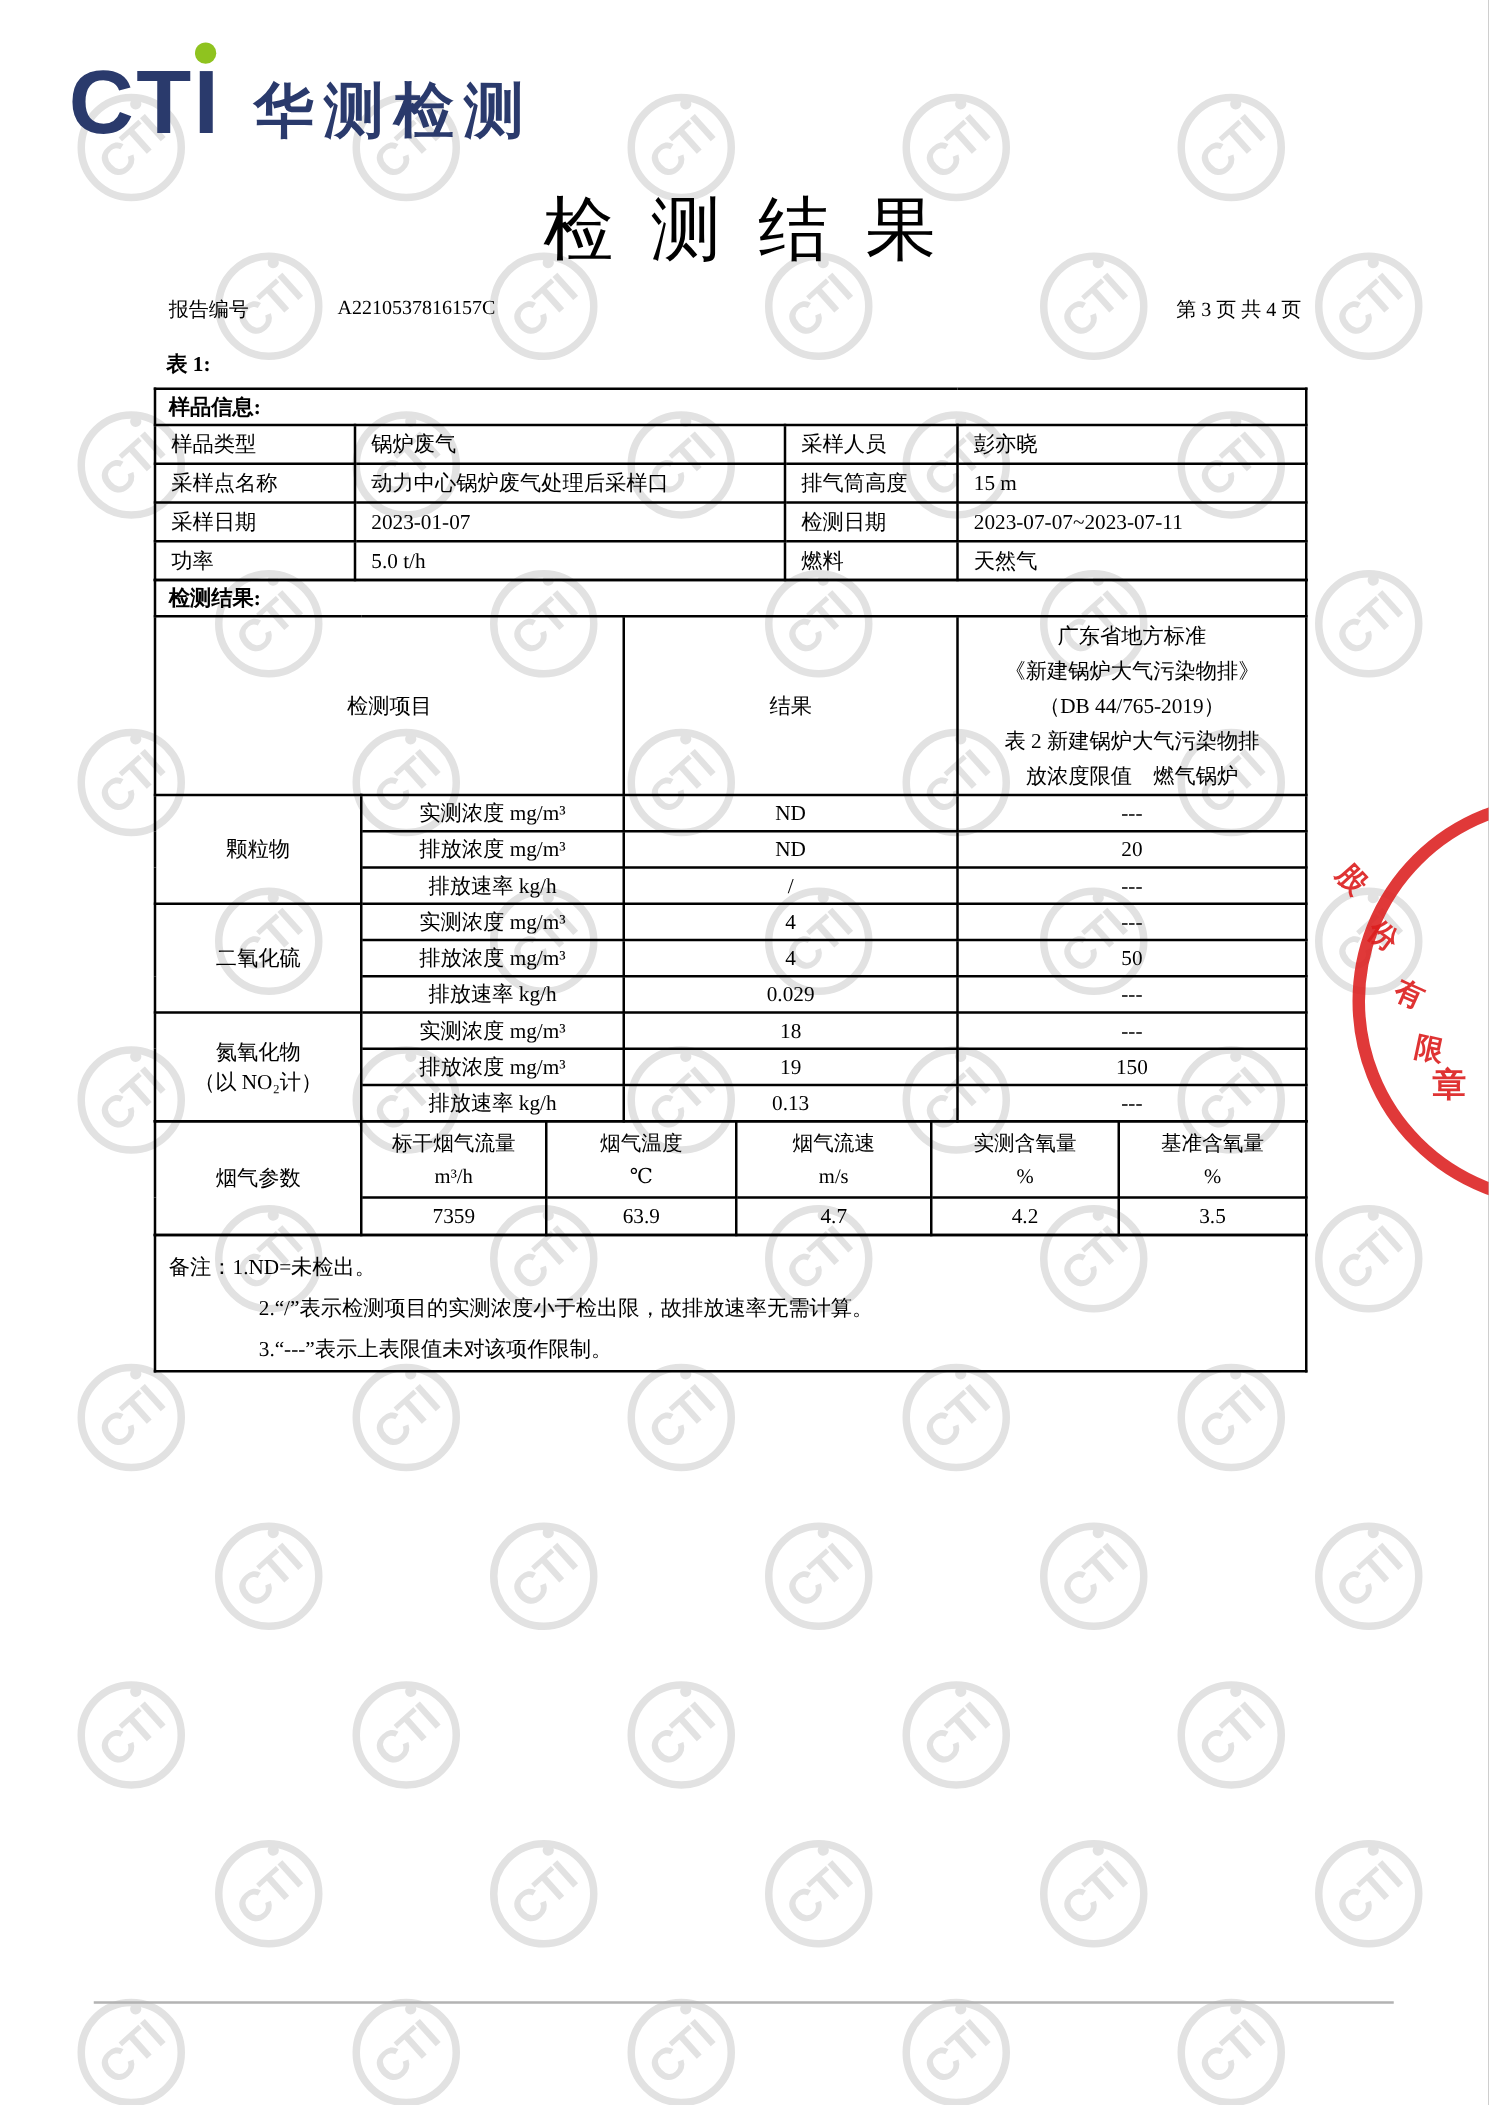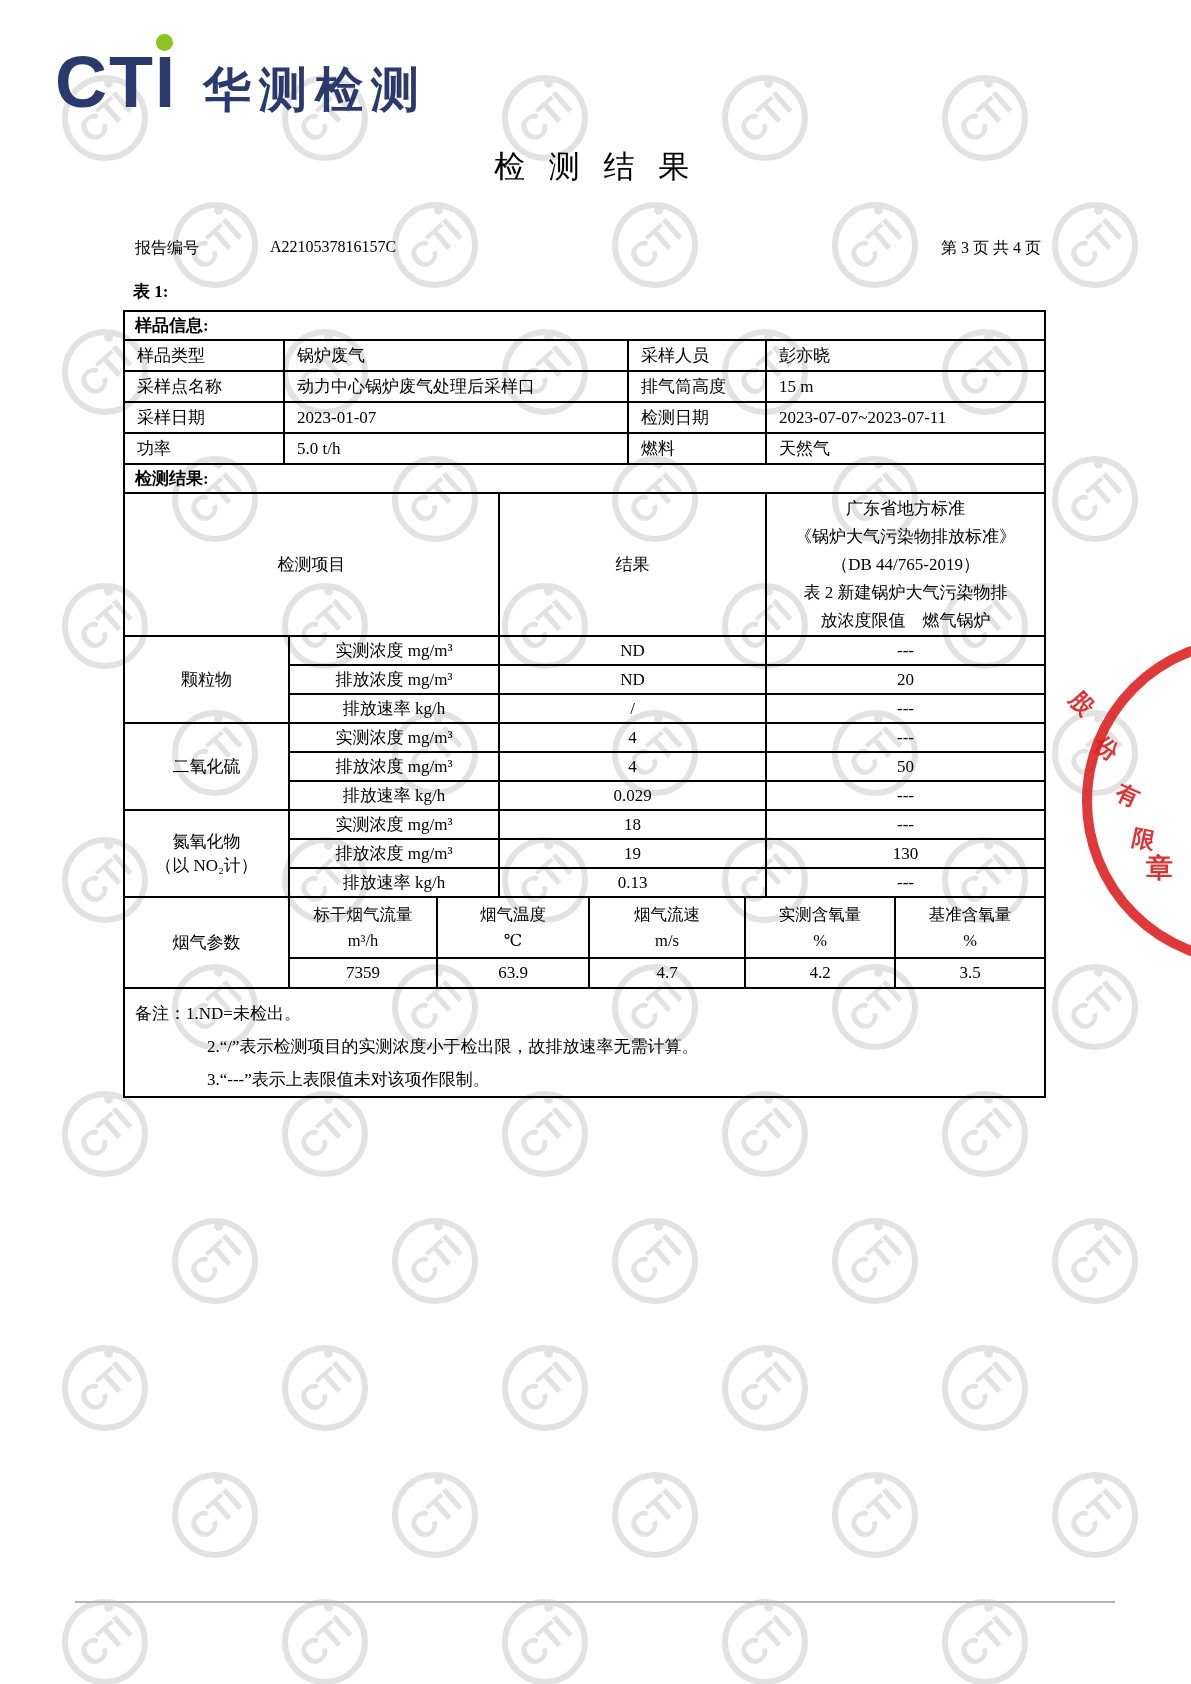--- a/index.html
+++ b/index.html
@@ -49,21 +49,21 @@
   }
   .logo-cn{
     font-family:"Liberation Sans",sans-serif;
     font-weight:900;font-size:48px;line-height:1;
     letter-spacing:8px;color:var(--navy);
     margin-left:26px;padding-bottom:4px;
   }
   .title{
     position:absolute;left:0;right:0;top:146px;
     text-align:center;
-    font-size:31px;font-weight:400;letter-spacing:8px;
+    font-size:56px;font-weight:400;letter-spacing:8px;
   }
   .report-row{position:absolute;left:0;top:238px;width:100%;height:24px;font-size:16px;}
   .report-label{position:absolute;left:135px;}
   .report-no{position:absolute;left:270px;font-family:"Liberation Serif","DejaVu Serif",serif;}
   .page-ind{position:absolute;right:150px;}
   .table-label{position:absolute;left:133px;top:280px;font-size:17px;font-weight:700;}
   
   .tables{position:absolute;left:123px;top:310px;width:1056px;}
   table{border-collapse:collapse;table-layout:fixed;width:921px;}
   table + table{margin-top:-2px;}
@@ -380,21 +380,21 @@
           </colgroup>
         <tbody>
             <tr>
               <td class="sec" colspan="4">检测结果:</td>
             </tr>
         <tr class="hdr-row">
           <td class="ctr" colspan="2">检测项目</td>
           <td class="ctr">结果</td>
           <td class="std-cell">
             <div>广东省地方标准</div>
-            <div>《锅炉大气污染物排放标准》</div>
+            <div>《新建锅炉大气污染物排》</div>
             <div>（DB 44/765-2019）</div>
             <div>表 2  新建锅炉大气污染物排</div>
             <div>放浓度限值　燃气锅炉</div>
           </td>
         </tr>
 
         <tr class="r29">
           <td class="pname" rowspan="3">
                 <div>颗粒物</div>
               </td>
@@ -437,21 +437,21 @@
             <div>氮氧化物</div>
             <div>（以 NO₂计）</div>
           </td>
           <td class="ctr">实测浓度 mg/m³</td>
           <td class="ctr">18</td>
           <td class="ctr">---</td>
         </tr>
         <tr class="r29">
           <td class="ctr">排放浓度 mg/m³</td>
           <td class="ctr">19</td>
-          <td class="ctr">130</td>
+          <td class="ctr">150</td>
         </tr>
         <tr class="r29">
           <td class="ctr">排放速率 kg/h</td>
           <td class="ctr">0.13</td>
           <td class="ctr">---</td>
         </tr>
       </tbody>
         </table>
 
       <table>

